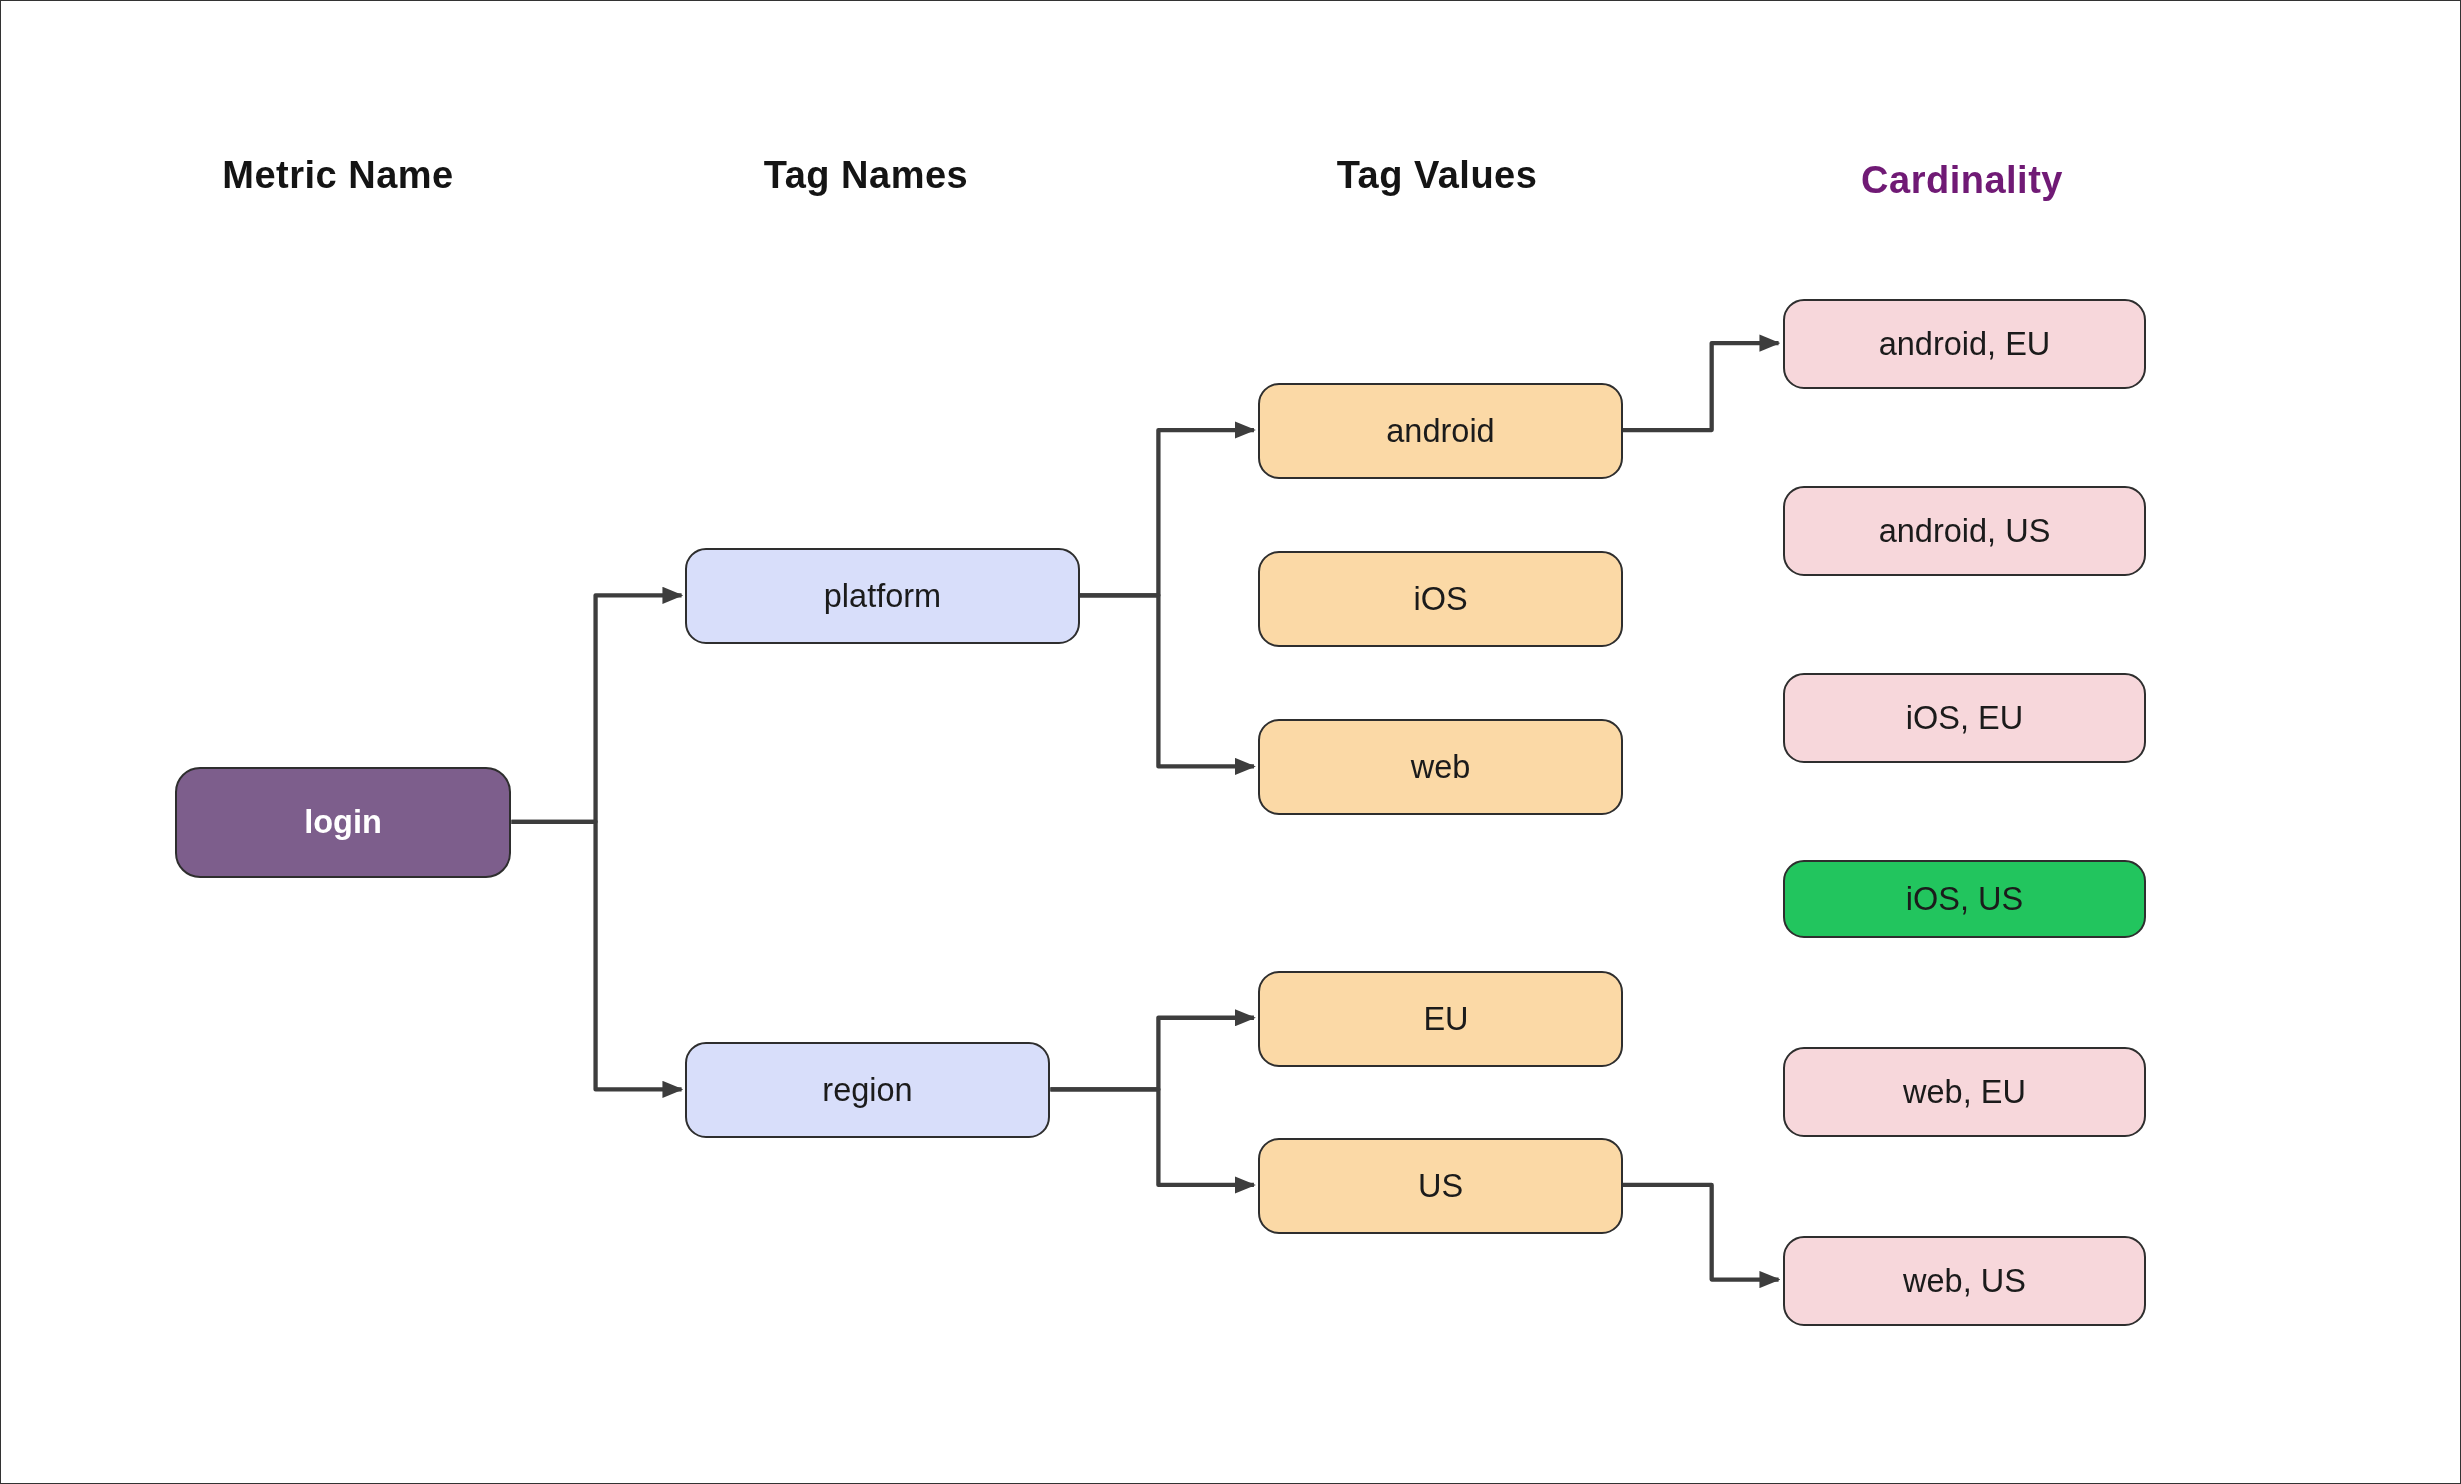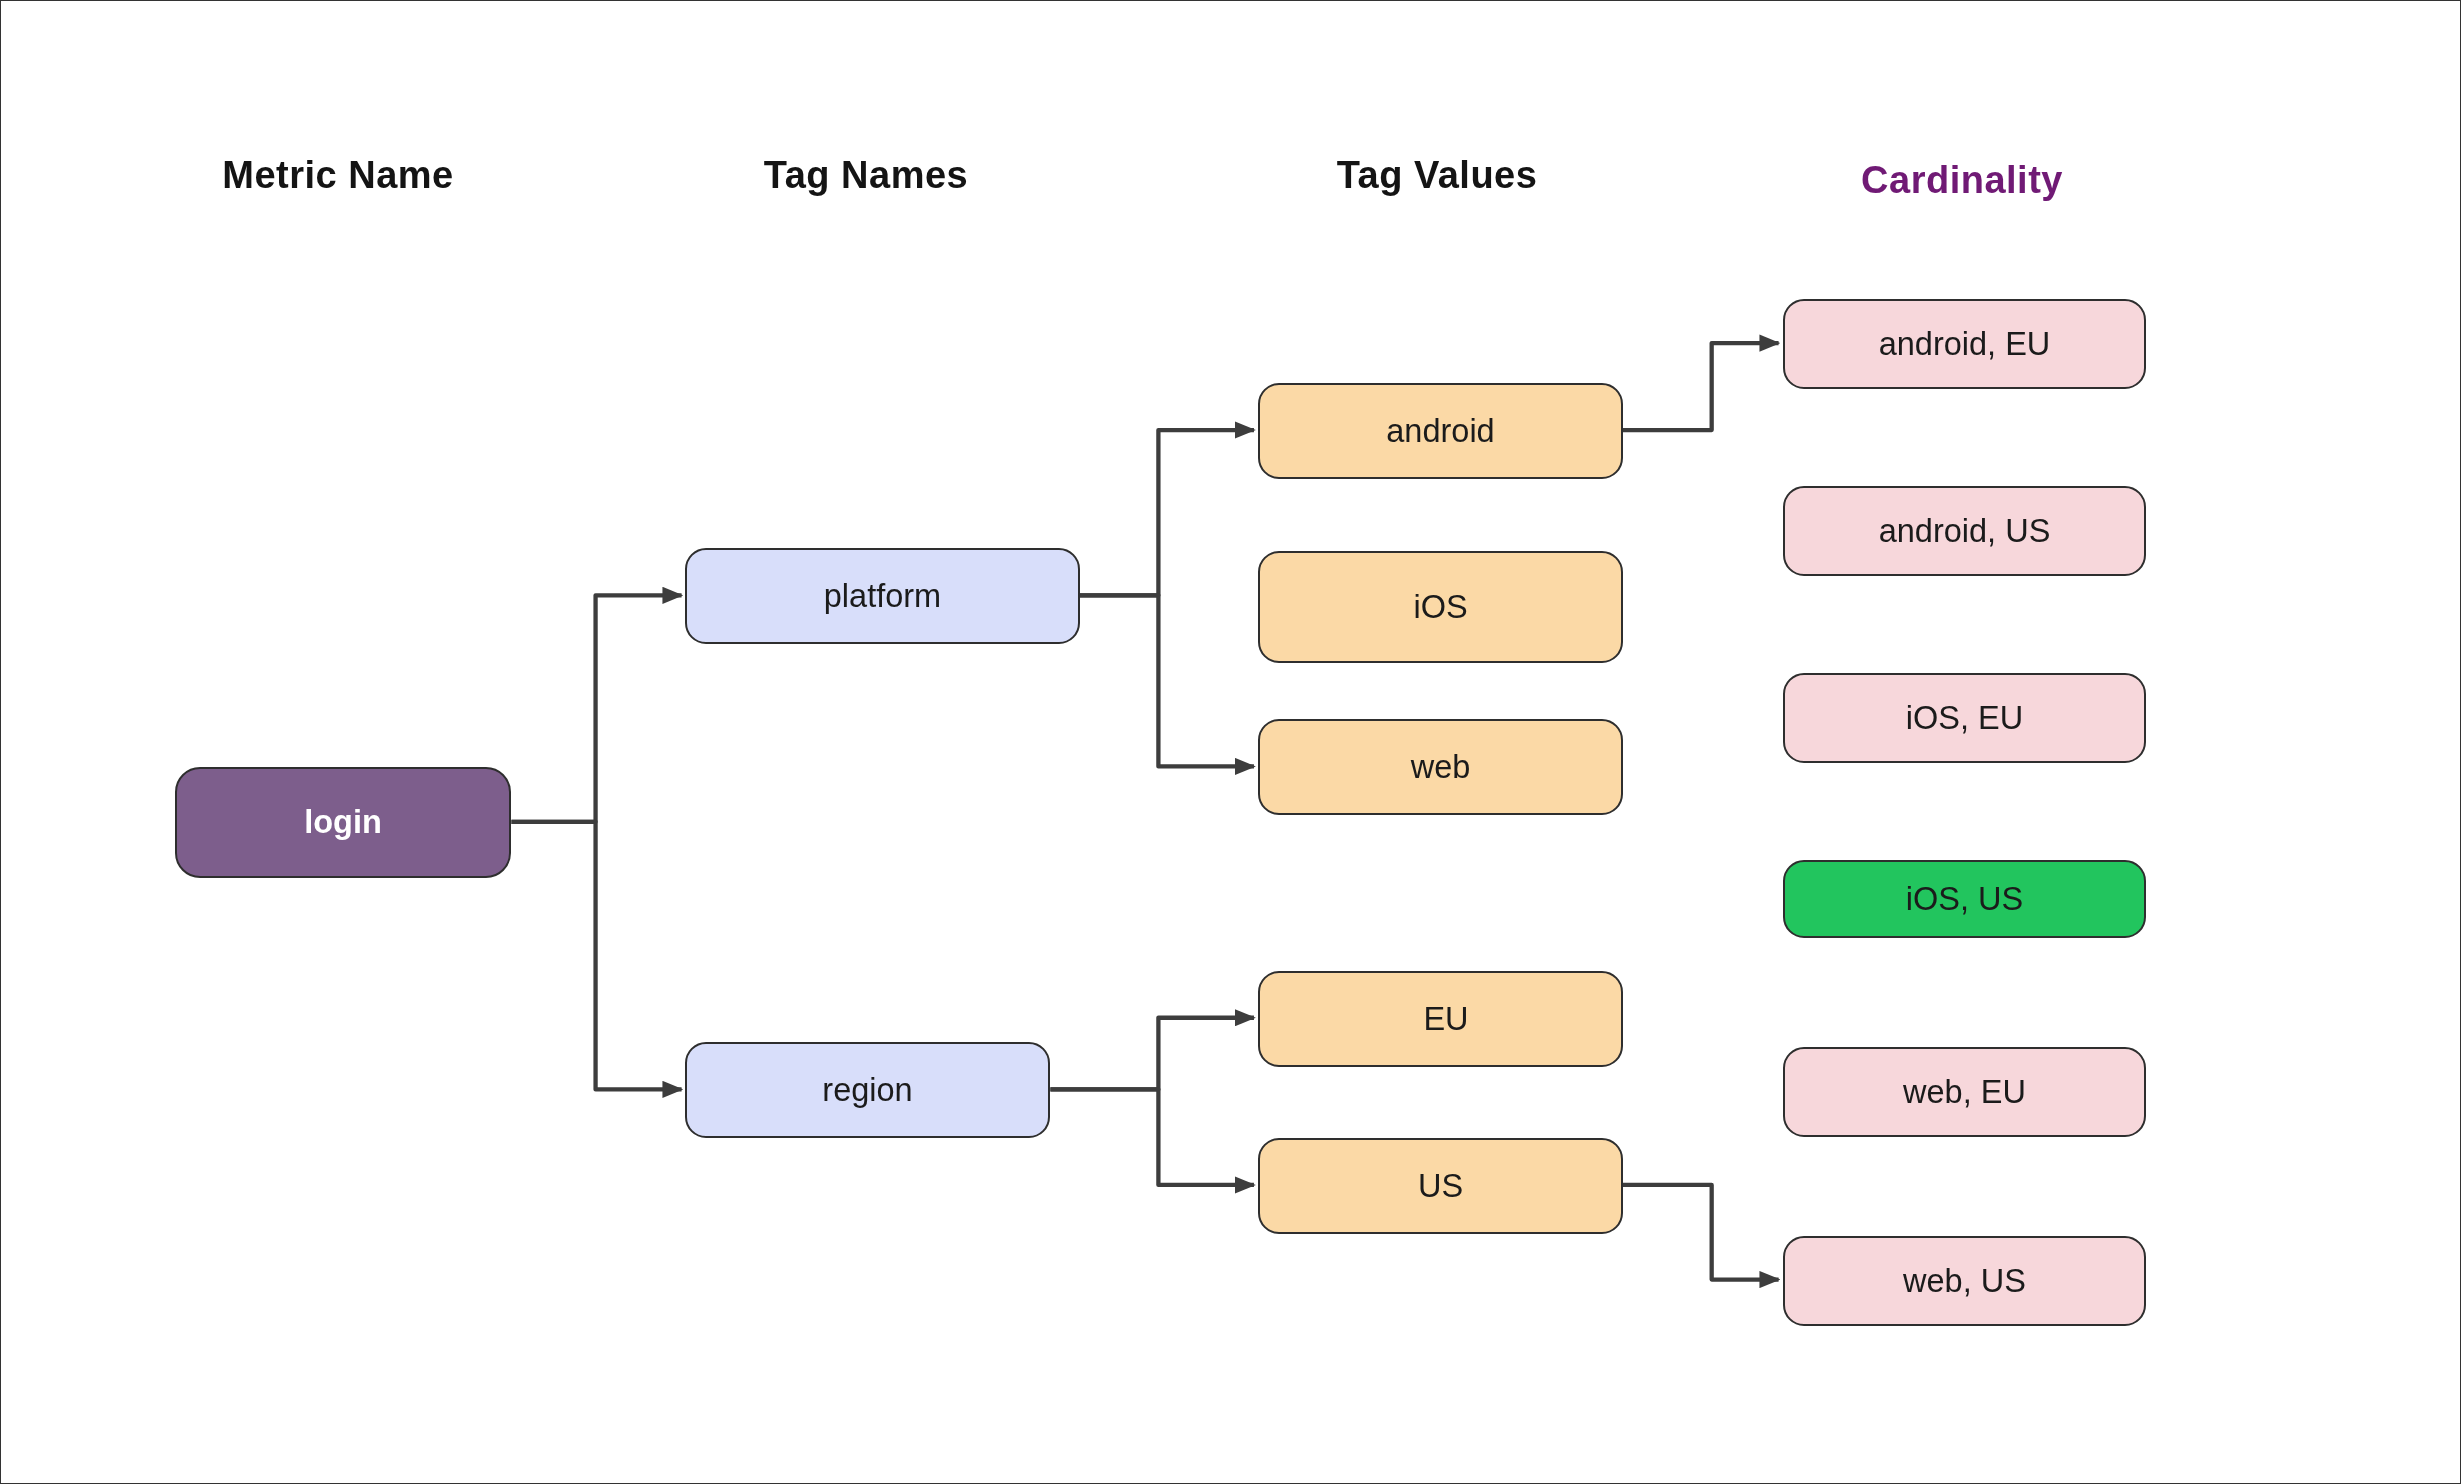--- a/index.html
+++ b/index.html
@@ -74,21 +74,21 @@
       <div class="col-header" style="left: 337px; top: 174px; color: rgb(20, 20, 20);">Metric Name</div>
       <div class="col-header" style="left: 865px; top: 174px; color: rgb(20, 20, 20);">Tag Names</div>
       <div class="col-header" style="left: 1436px; top: 174px; color: rgb(20, 20, 20);">Tag Values</div>
       <div class="col-header" style="left: 1961px; top: 179px; color: #701a75;">Cardinality</div>
     </div>
   <div id="node-layer">
       <div class="node metric" style="left: 174px; top: 766px; width: 336px; height: 111px; background: rgb(125, 94, 140); color: rgb(255, 255, 255); border-color: rgb(46, 46, 46); text-align: center;">login</div>
       <div class="node tag-name" style="left: 684px; top: 547px; width: 395px; height: 96px; background: rgb(216, 222, 250); color: rgb(27, 27, 27); border-color: rgb(46, 46, 46);">platform</div>
       <div class="node tag-name" style="left: 684px; top: 1041px; width: 365px; height: 96px; background: rgb(216, 222, 250); color: rgb(27, 27, 27); border-color: rgb(46, 46, 46);">region</div>
       <div class="node tag-value" style="left: 1257px; top: 382px; width: 365px; height: 96px; background: rgb(251, 217, 166); color: rgb(27, 27, 27); border-color: rgb(46, 46, 46);">android</div>
-      <div class="node tag-value" style="left: 1257px; top: 550px; width: 365px; height: 112px; background: rgb(251, 217, 166); color: rgb(27, 27, 27); border-color: rgb(46, 46, 46);">iOS</div>
+      <div class="node tag-value" style="left: 1257px; top: 550px; width: 365px; height: 96px; background: rgb(251, 217, 166); color: rgb(27, 27, 27); border-color: rgb(46, 46, 46);">iOS</div>
       <div class="node tag-value" style="left: 1257px; top: 718px; width: 365px; height: 96px; background: rgb(251, 217, 166); color: rgb(27, 27, 27); border-color: rgb(46, 46, 46);">web</div>
       <div class="node tag-value" style="left: 1257px; top: 970px; width: 365px; height: 96px; background: rgb(251, 217, 166); color: rgb(27, 27, 27); border-color: rgb(46, 46, 46); padding-left: 11px;">EU</div>
       <div class="node tag-value" style="left: 1257px; top: 1137px; width: 365px; height: 96px; background: rgb(251, 217, 166); color: rgb(27, 27, 27); border-color: rgb(46, 46, 46);">US</div>
       <div class="node cardinality" style="left: 1782px; top: 298px; width: 363px; height: 90px; background: rgb(247, 215, 219); color: rgb(27, 27, 27); border-color: rgb(46, 46, 46);">android, EU</div>
       <div class="node cardinality" style="left: 1782px; top: 485px; width: 363px; height: 90px; background: rgb(247, 215, 219); color: rgb(27, 27, 27); border-color: rgb(46, 46, 46);">android, US</div>
       <div class="node cardinality" style="left: 1782px; top: 672px; width: 363px; height: 90px; background: rgb(247, 215, 219); color: rgb(27, 27, 27); border-color: rgb(46, 46, 46);">iOS, EU</div>
       <div class="node cardinality" style="left: 1782px; top: 859px; width: 363px; height: 78px; background: #22c55e; color: rgb(27, 27, 27); border-color: rgb(46, 46, 46);">iOS, US</div>
       <div class="node cardinality" style="left: 1782px; top: 1046px; width: 363px; height: 90px; background: rgb(247, 215, 219); color: rgb(27, 27, 27); border-color: rgb(46, 46, 46);">web, EU</div>
       <div class="node cardinality" style="left: 1782px; top: 1235px; width: 363px; height: 90px; background: rgb(247, 215, 219); color: rgb(27, 27, 27); border-color: rgb(46, 46, 46);">web, US</div>
     </div>

